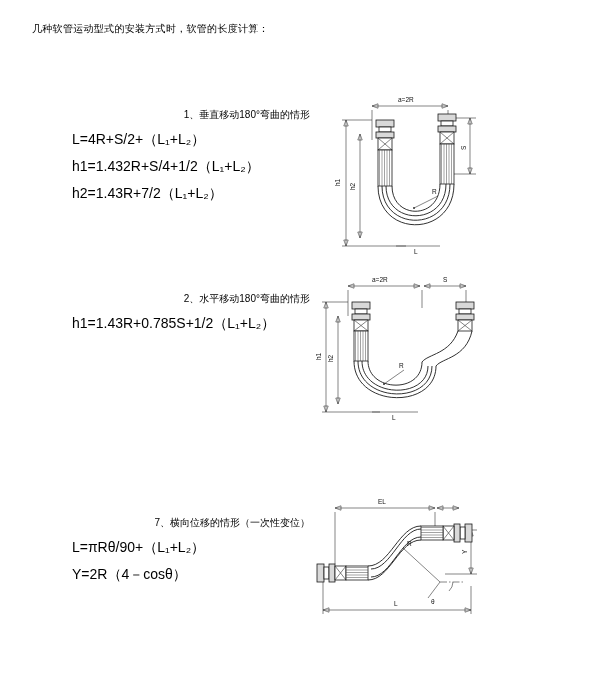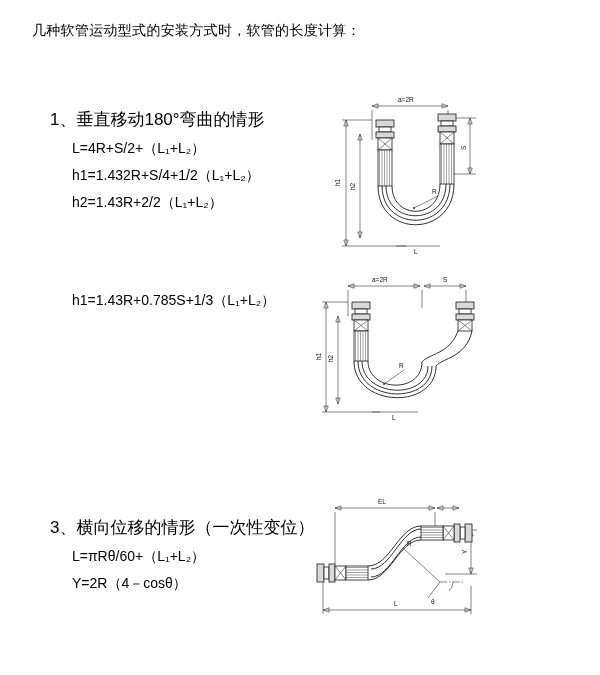--- a/index.html
+++ b/index.html
@@ -12,42 +12,43 @@
     height: 675px;
     position: relative;
     font-family: "Liberation Sans", sans-serif;
     color: #000000;
     overflow: hidden;
   }
   .page-title {
     position: absolute;
     left: 32px;
     top: 22px;
-    font-size: 14px;
+    font-size: 10px;
     letter-spacing: 0.3px;
     white-space: nowrap;
   }
   .section {
     position: absolute;
     left: 0;
     width: 600px;
   }
   .sec1 { top: 108px; }
   .sec2 { top: 292px; }
   .sec3 { top: 516px; }
 
   .formula-block {
     position: absolute;
     left: 50px;
     width: 260px;
   }
   .sec-heading {
-    font-size: 17px;
+    font-size: 10px;
     white-space: nowrap;
     margin-bottom: 9px;
+    text-align: right;
   }
   .formula-line {
     font-size: 14px;
     white-space: nowrap;
     margin-left: 22px;
     margin-bottom: 9px;
   }
 
   .figure {
     position: absolute;
@@ -74,21 +75,21 @@
 <body>
 
 <div class="page-title">几种软管运动型式的安装方式时，软管的长度计算：</div>
 
 <div class="section sec1">
 
   <div class="formula-block">
     <div class="sec-heading">1、垂直移动180°弯曲的情形</div>
     <div class="formula-line">L=4R+S/2+（L₁+L₂）</div>
     <div class="formula-line">h1=1.432R+S/4+1/2（L₁+L₂）</div>
-    <div class="formula-line">h2=1.43R+2/2（L₁+L₂）</div>
+    <div class="formula-line">h2=1.43R+7/2（L₁+L₂）</div>
   </div>
 
   <div class="figure fig1">
     <svg width="190" height="190" viewBox="0 0 190 190">
 
       <line class="ln-thin" x1="62" y1="28" x2="138" y2="28"></line>
       <path class="ln-thin" d="M62 28 l6 -2.2 v4.4 z" fill="#333"></path>
       <path class="ln-thin" d="M138 28 l-6 -2.2 v4.4 z" fill="#333"></path>
       <text class="dimtxt" x="88" y="24">a=2R</text>
 
@@ -154,21 +155,22 @@
 
       <line class="ln-thin" x1="86" y1="168" x2="130" y2="168"></line>
       <text class="dimtxt" x="104" y="176">L</text>
     </svg>
   </div>
 </div>
 
 <div class="section sec2">
 
   <div class="formula-block">
-    <div class="formula-line">h1=1.43R+0.785S+1/3（L₁+L₂）</div>
+    <div class="sec-heading">2、水平移动180°弯曲的情形</div>
+    <div class="formula-line">h1=1.43R+0.785S+1/2（L₁+L₂）</div>
   </div>
 
   <div class="figure fig2">
     <svg width="200" height="180" viewBox="0 0 200 180">
 
       <line class="ln-thin" x1="48" y1="24" x2="120" y2="24"></line>
       <path class="ln-thin" d="M48 24 l6 -2.2 v4.4 z" fill="#333"></path>
       <path class="ln-thin" d="M120 24 l-6 -2.2 v4.4 z" fill="#333"></path>
       <text class="dimtxt" x="72" y="20">a=2R</text>
 
@@ -227,22 +229,22 @@
 
       <line class="ln-thin" x1="72" y1="150" x2="118" y2="150"></line>
       <text class="dimtxt" x="92" y="158">L</text>
     </svg>
   </div>
 </div>
 
 <div class="section sec3">
 
   <div class="formula-block">
-    <div class="sec-heading">3、横向位移的情形（一次性变位）</div>
-    <div class="formula-line">L=πRθ/60+（L₁+L₂）</div>
+    <div class="sec-heading">7、横向位移的情形（一次性变位）</div>
+    <div class="formula-line">L=πRθ/90+（L₁+L₂）</div>
     <div class="formula-line">Y=2R（4－cosθ）</div>
   </div>
 
   <div class="figure fig3">
     <svg width="200" height="140" viewBox="0 0 200 140">
 
       <line class="ln-thin" x1="40" y1="22" x2="140" y2="22"></line>
       <path class="ln-thin" d="M40 22 l6 -2.2 v4.4 z" fill="#333"></path>
       <path class="ln-thin" d="M140 22 l-6 -2.2 v4.4 z" fill="#333"></path>
       <text class="dimtxt" x="83" y="18">EL</text>

